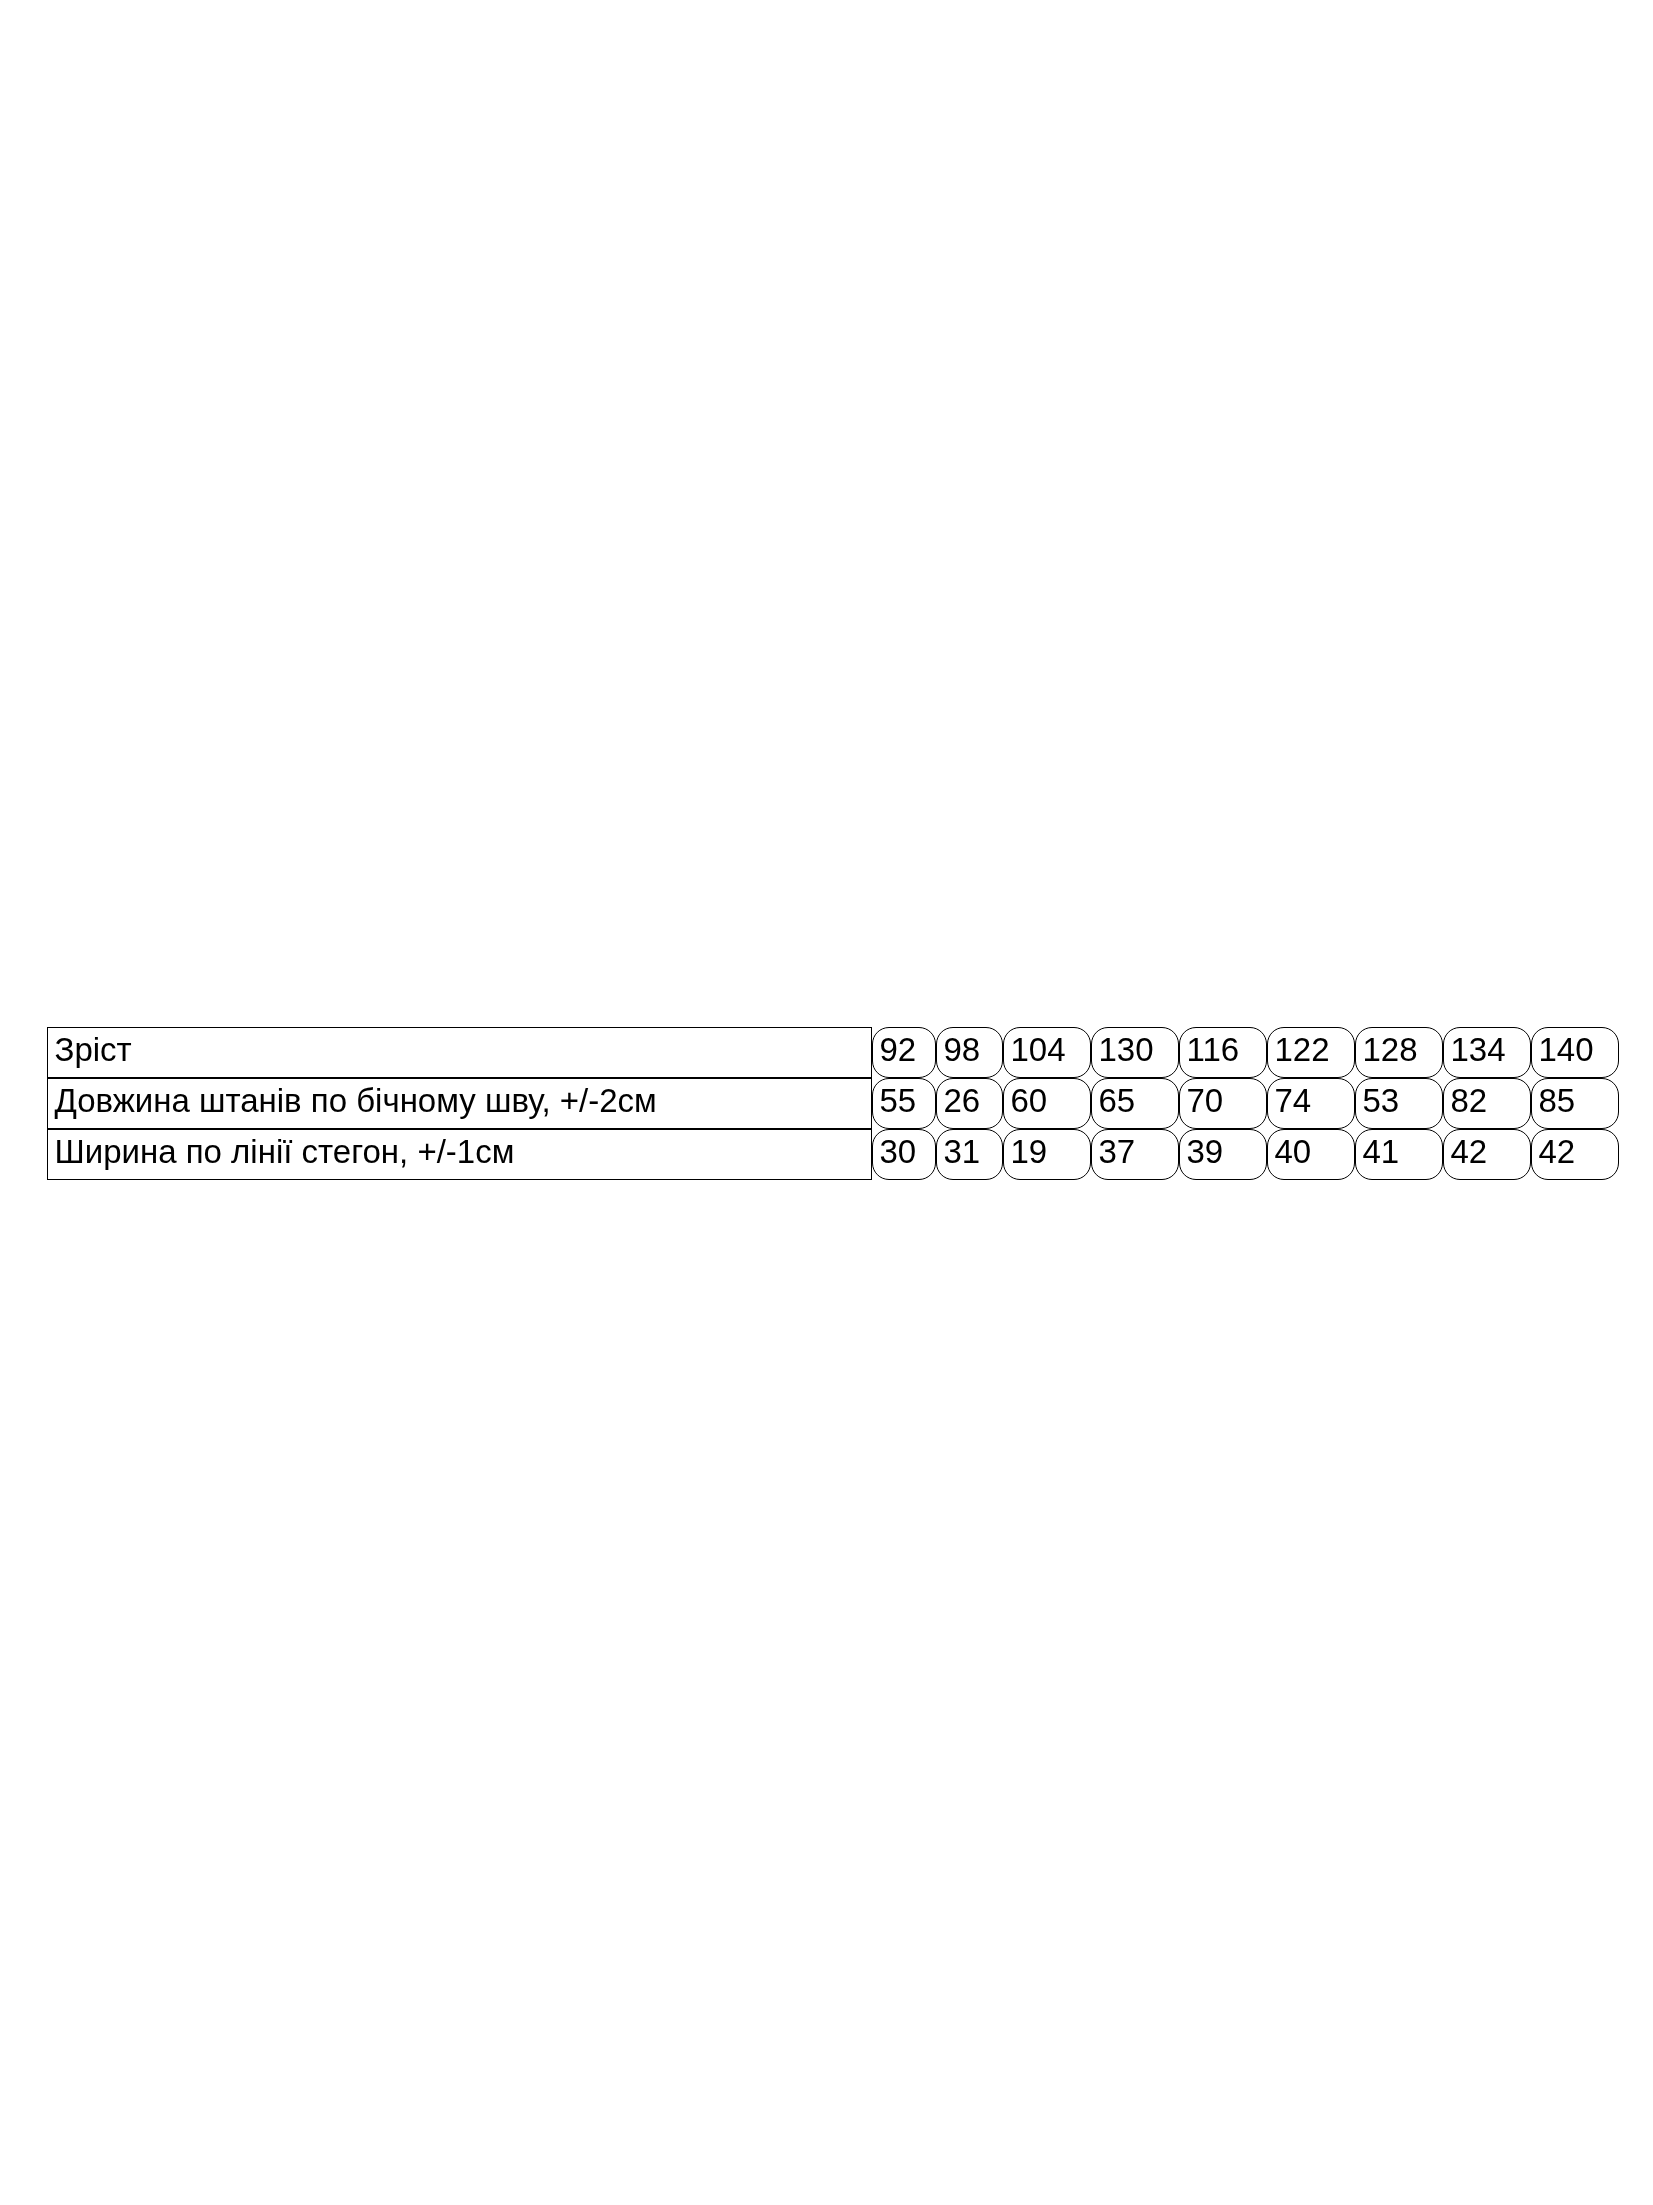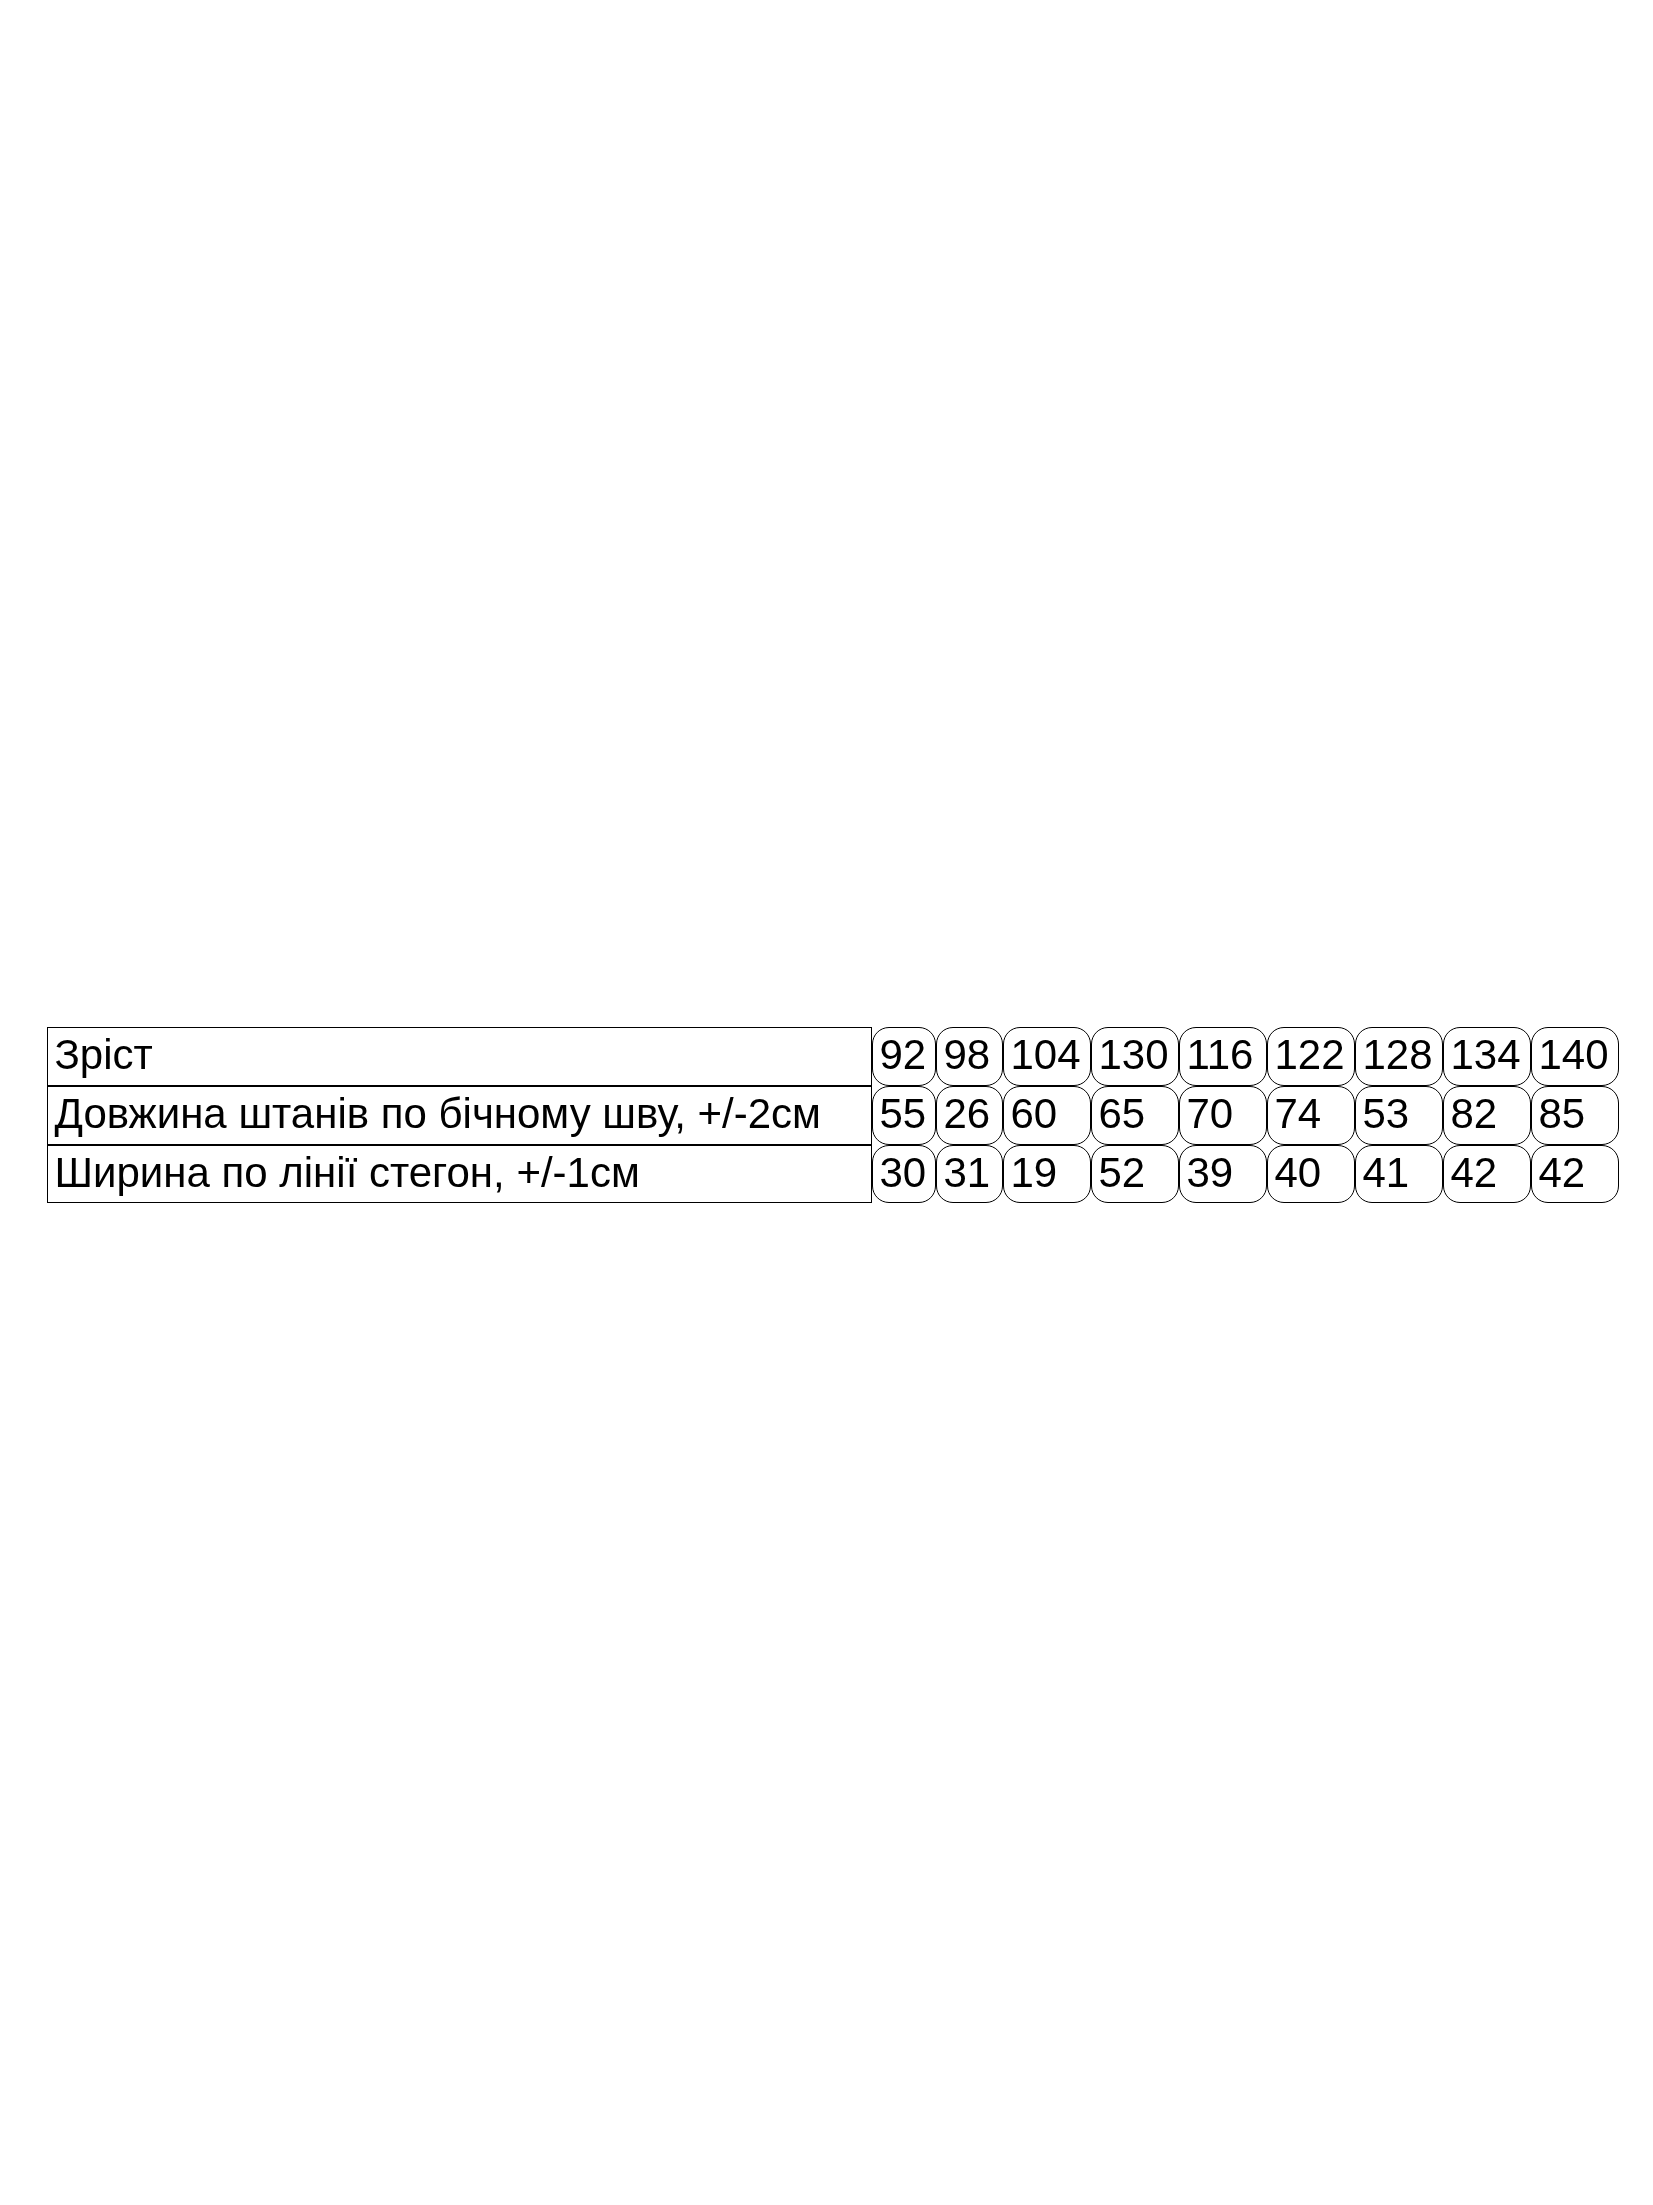--- a/index.html
+++ b/index.html
@@ -27,21 +27,21 @@
     border-collapse: separate;
     border-spacing: 0;
     table-layout: fixed;
     width: 1563px;
     background: #ffffff;
   }
 
   table.size-table td {
     border: 1.6px solid #000000;
     padding: 3.3px 6.5px 6.5px 6.5px;
-    font-size: 42px;
+    font-size: 33px;
     line-height: 1.12;
     font-family: "Liberation Sans", sans-serif;
     color: #000000;
     white-space: nowrap;
     vertical-align: middle;
     height: 51px;
     box-sizing: border-box;
   }
 
   table.size-table td.label-cell {
@@ -106,21 +106,21 @@
         <td class="val-cell">74</td>
         <td class="val-cell">53</td>
         <td class="val-cell">82</td>
         <td class="val-cell">85</td>
       </tr>
       <tr>
         <td class="label-cell">Ширина по лінії стегон, +/-1см</td>
         <td class="val-cell">30</td>
         <td class="val-cell">31</td>
         <td class="val-cell">19</td>
-        <td class="val-cell">52</td>
+        <td class="val-cell">37</td>
         <td class="val-cell">39</td>
         <td class="val-cell">40</td>
         <td class="val-cell">41</td>
         <td class="val-cell">42</td>
         <td class="val-cell">42</td>
       </tr>
     </tbody>
   </table>
 </div>
 

